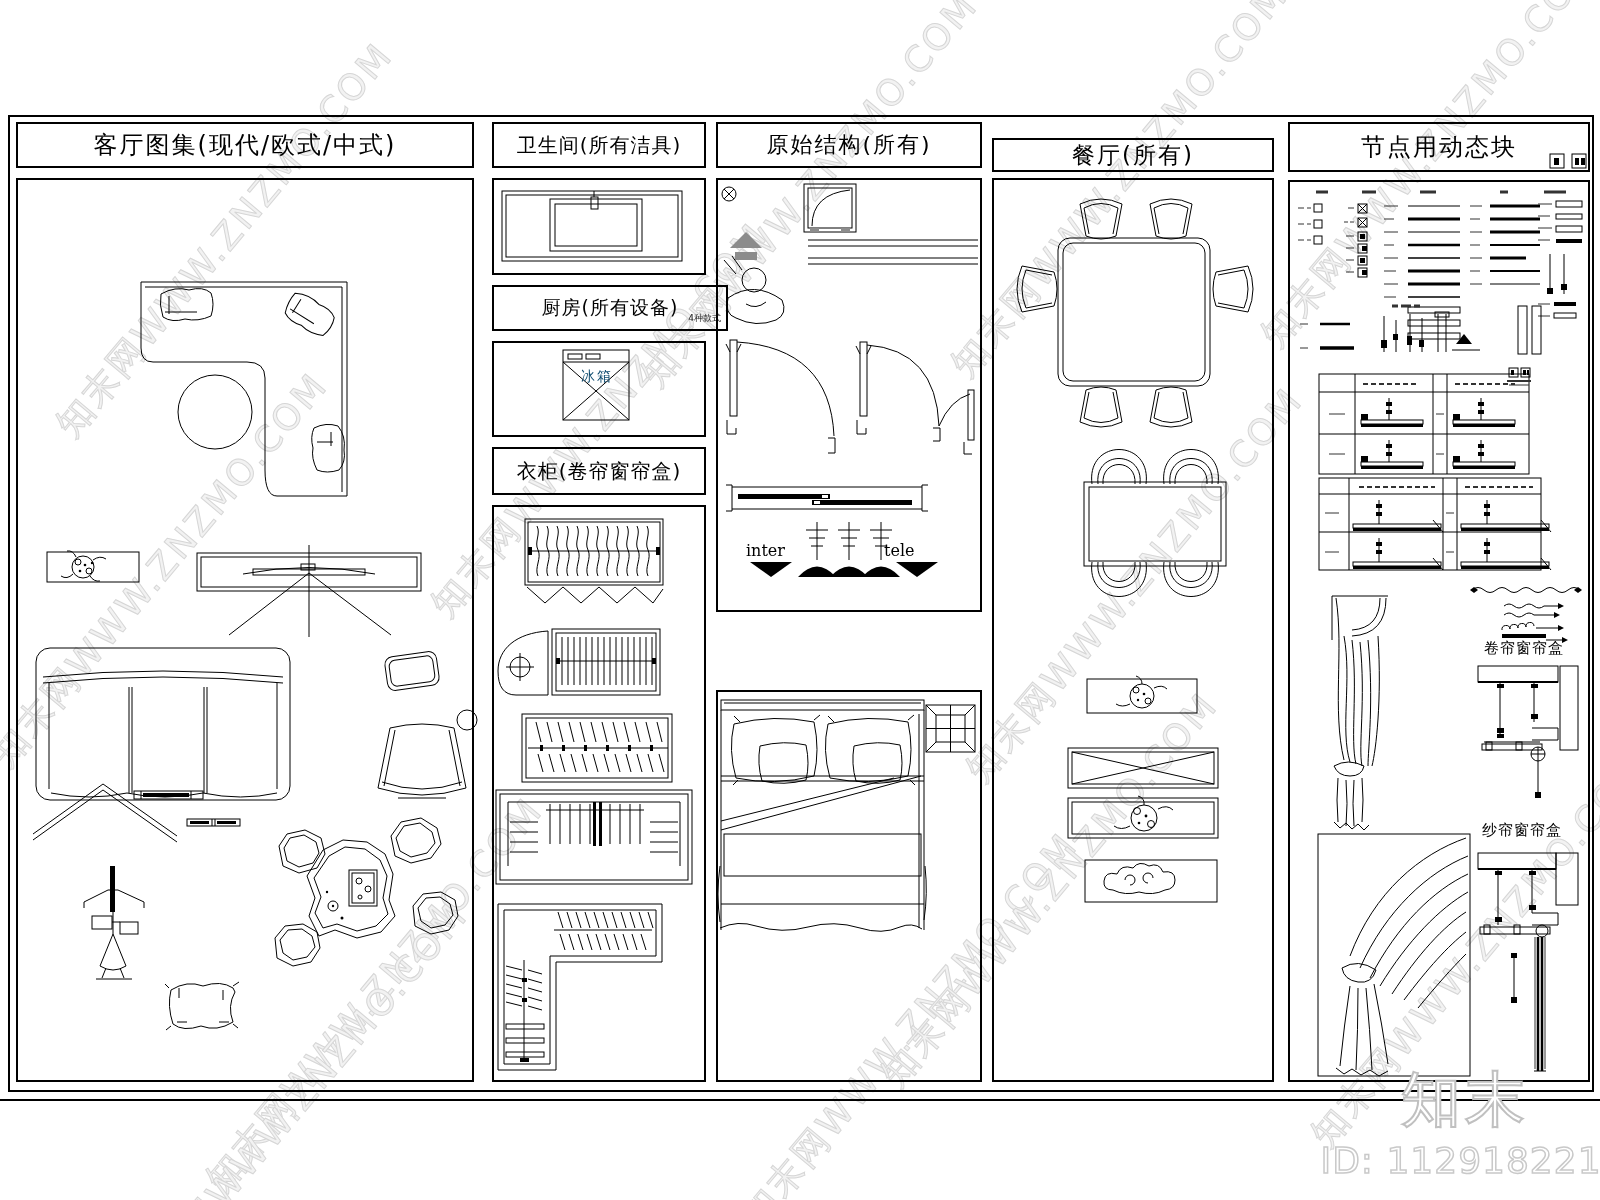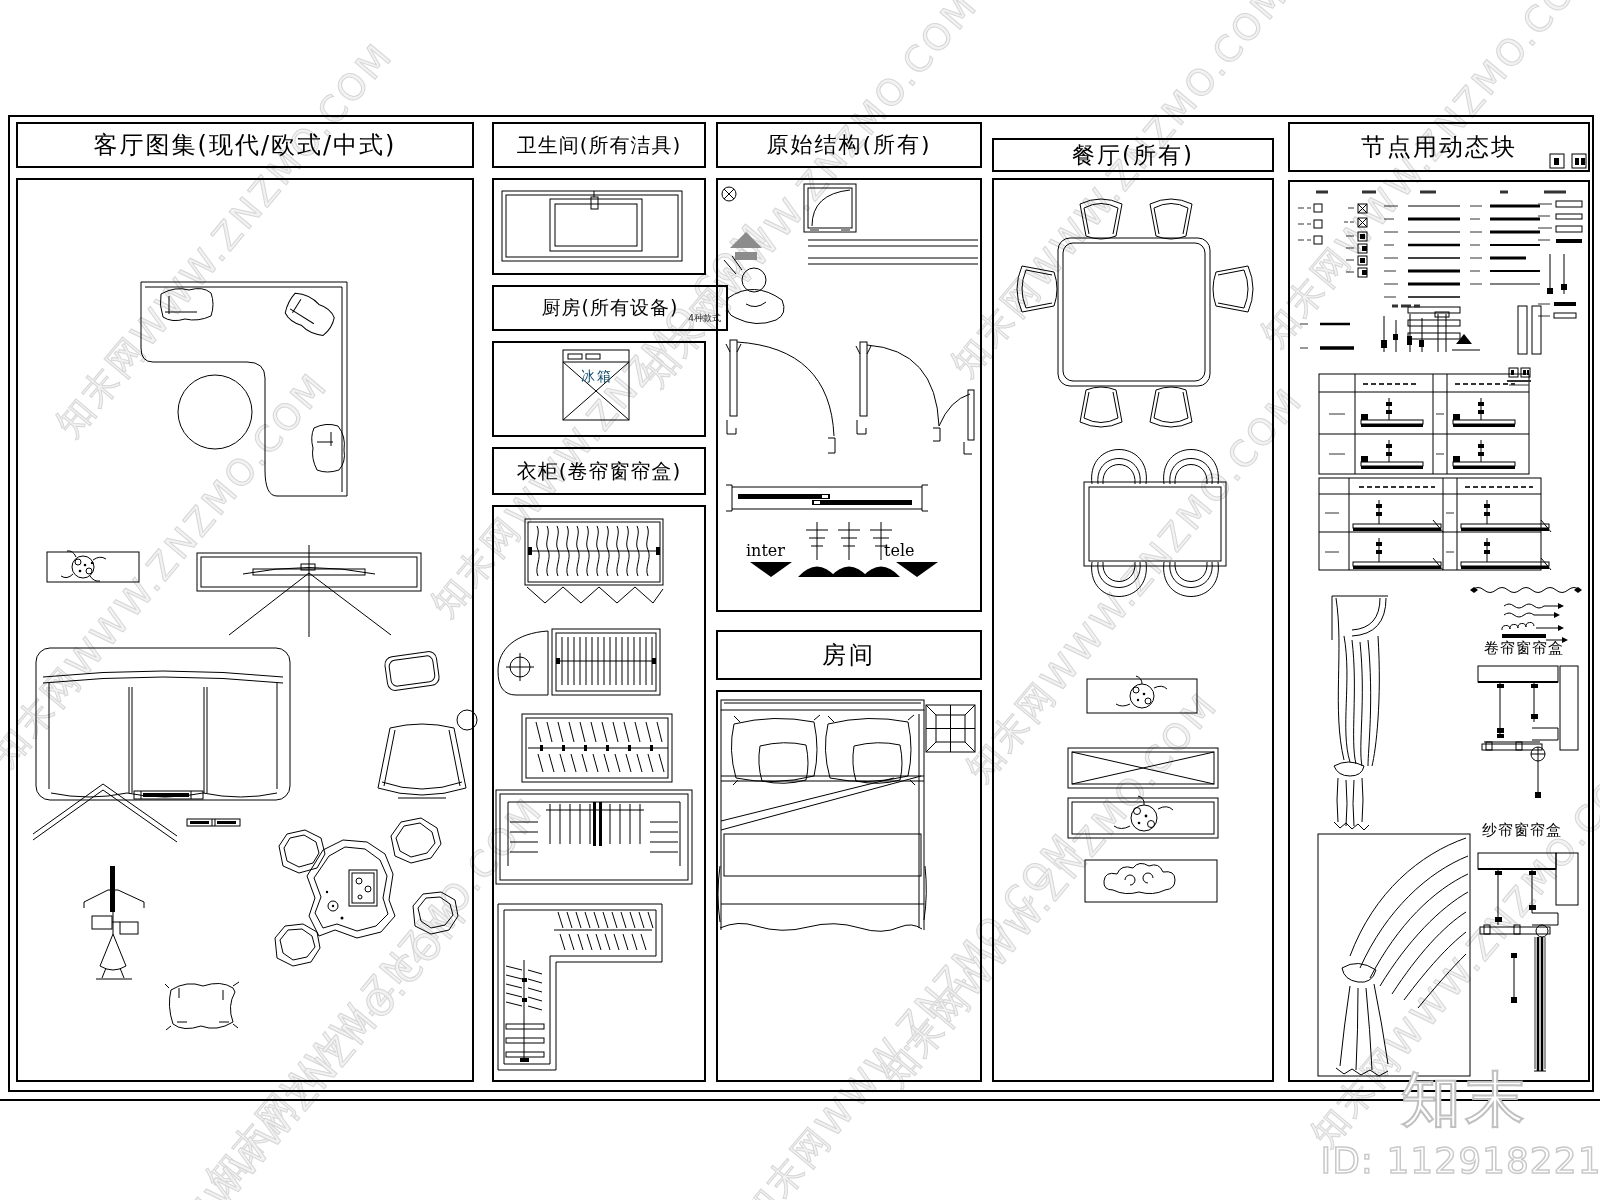--- a/index.html
+++ b/index.html
@@ -68,23 +68,20 @@
       <rect class="f" x="27" y="6" width="4" height="7"></rect>
       <rect class="f" x="33" y="6" width="4" height="7"></rect>
   </svg>
 
   <div class="box hdr" style="left:492px;top:285px;width:236px;height:46px;font-size:19px;letter-spacing:1px">
     <span>厨房(所有设备)</span>
     <span class="smallnote">4种款式</span>
   </div>
   <div class="box hdr" style="left:492px;top:447px;width:214px;height:48px;font-size:20px;letter-spacing:1px">
     <span>衣柜(卷帘窗帘盒)</span>
-  </div>
-  <div class="box hdr" style="left:716px;top:630px;width:266px;height:50px;font-size:24px;letter-spacing:3px">
-    <span>房间</span>
   </div>
 
   <div class="box" style="left:16px;top:178px;width:458px;height:904px"></div>
   <div class="box" style="left:492px;top:178px;width:214px;height:97px"></div>
   <div class="box" style="left:492px;top:341px;width:214px;height:96px"></div>
   <div class="box" style="left:492px;top:505px;width:214px;height:577px"></div>
   <div class="box" style="left:716px;top:178px;width:266px;height:434px"></div>
   <div class="box" style="left:716px;top:690px;width:266px;height:392px"></div>
   <div class="box" style="left:992px;top:178px;width:282px;height:904px"></div>
   <div class="box" style="left:1288px;top:180px;width:302px;height:902px"></div>

